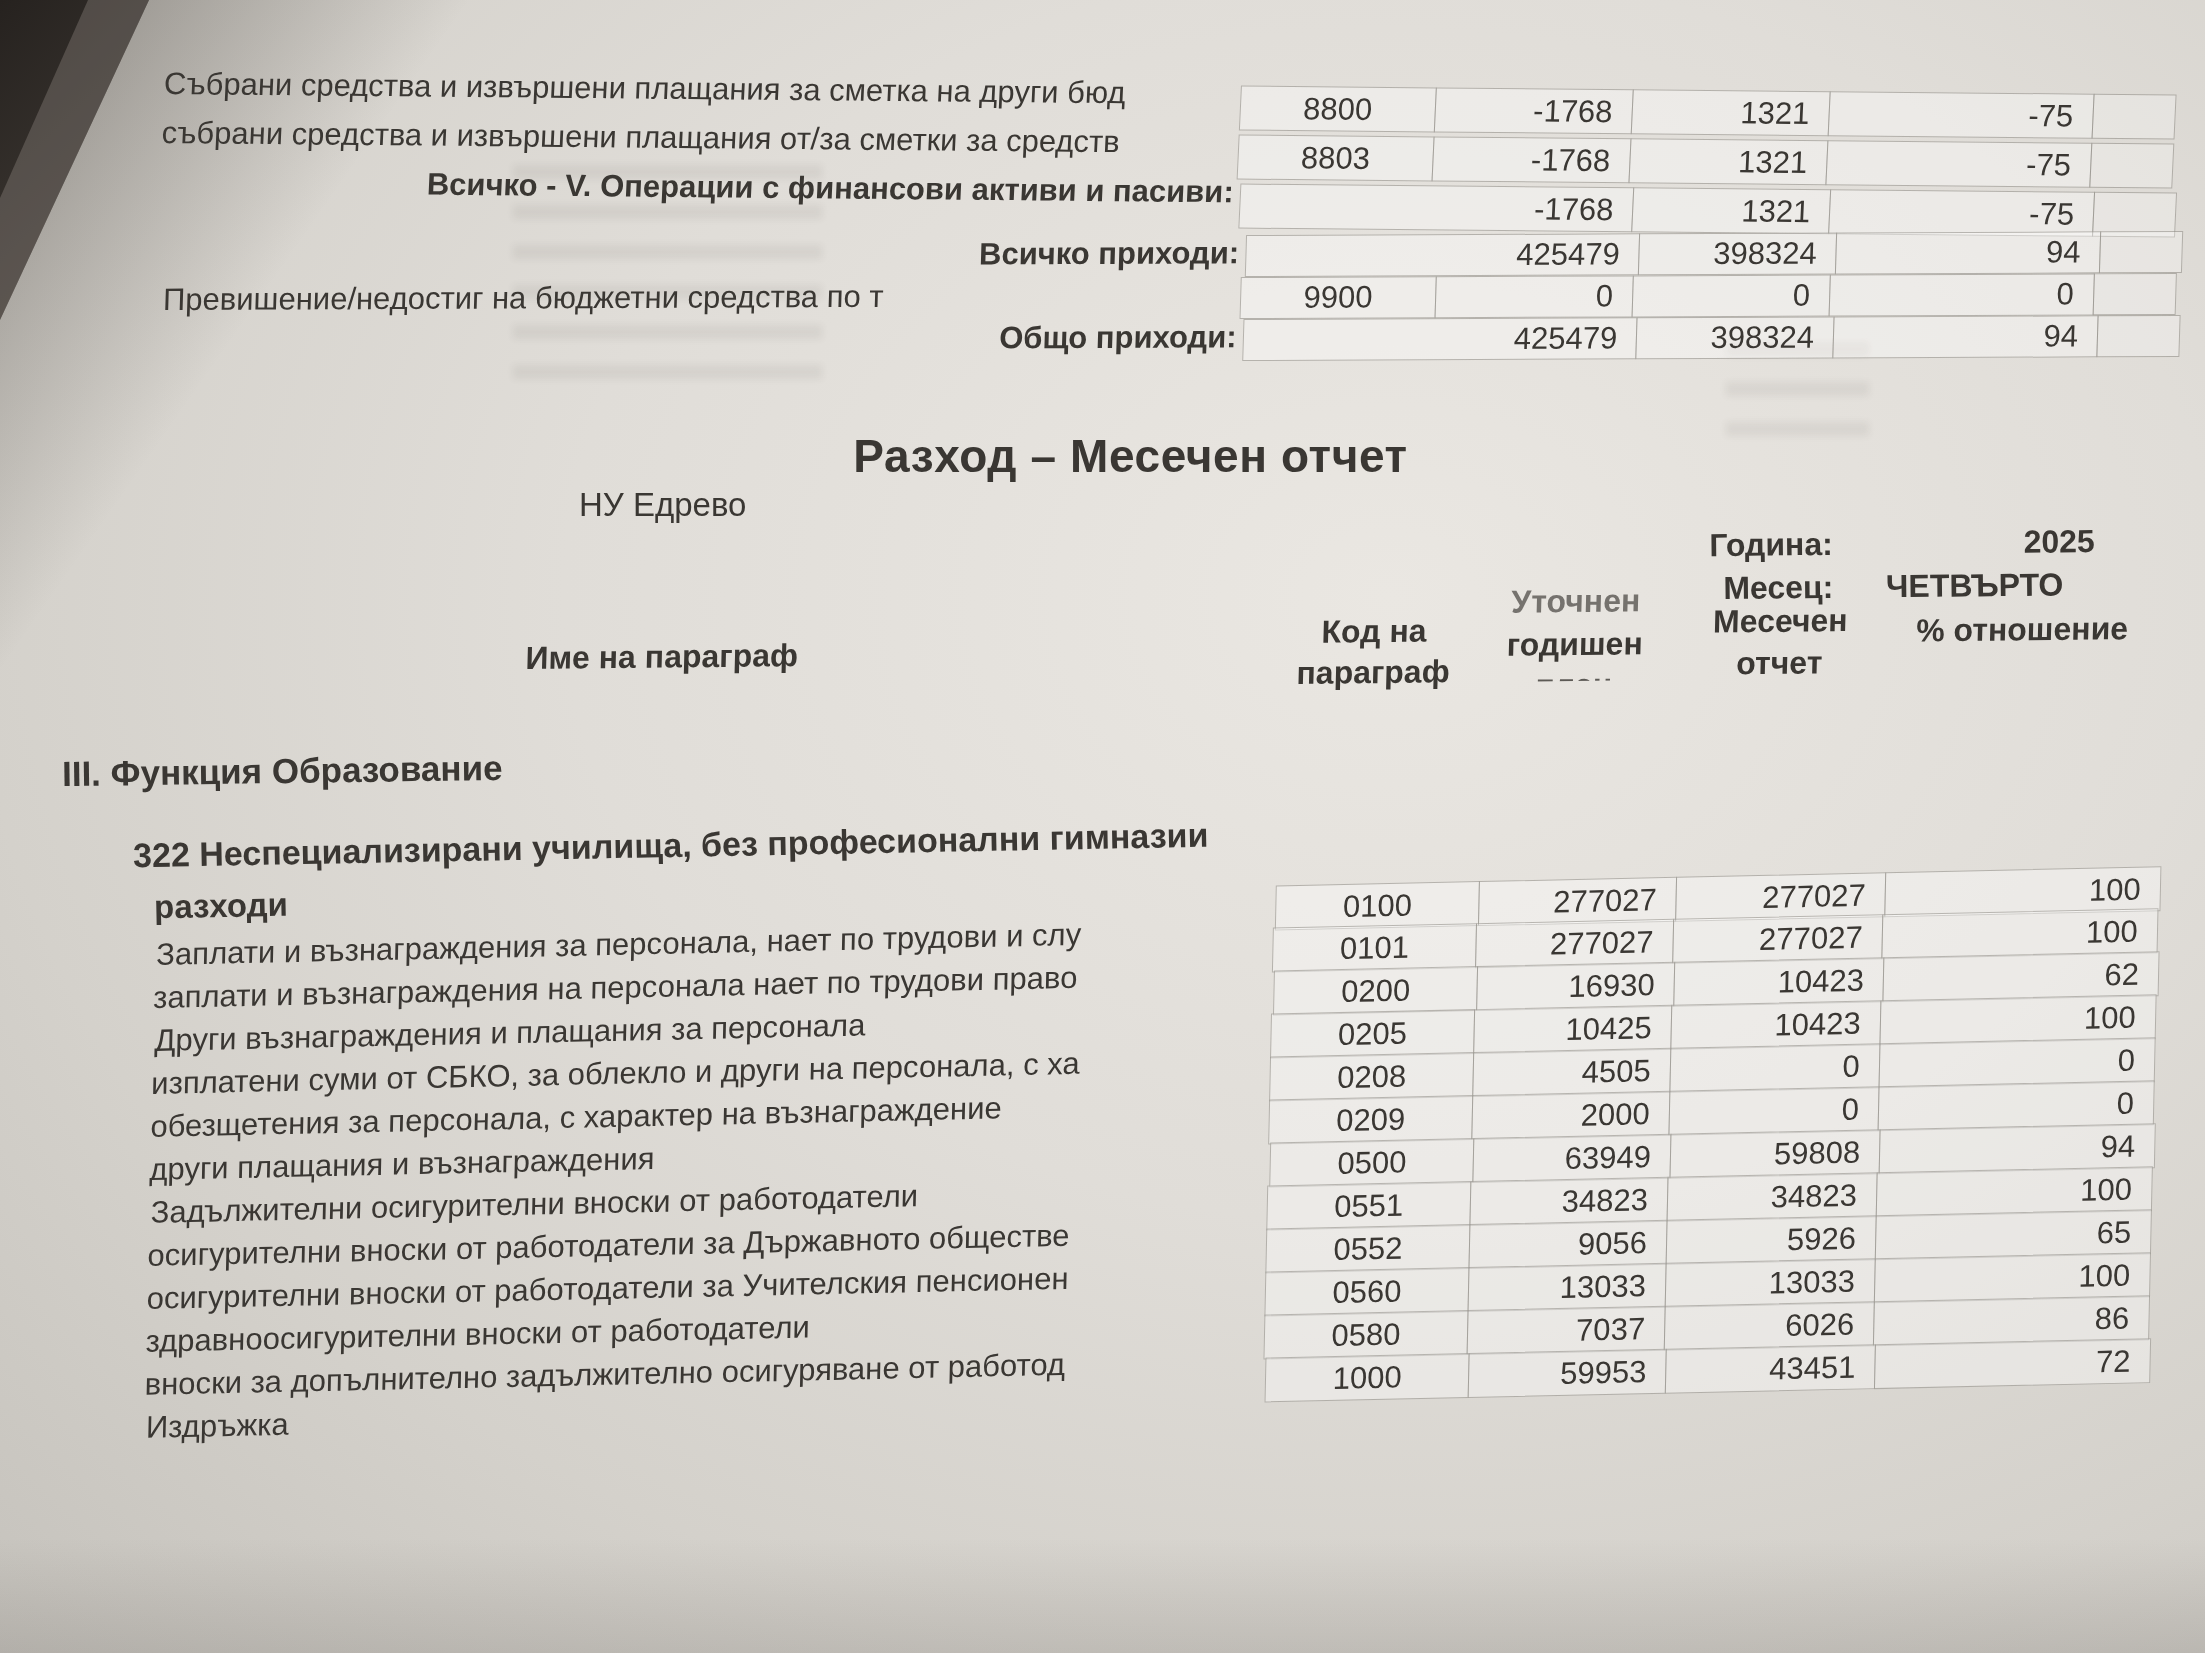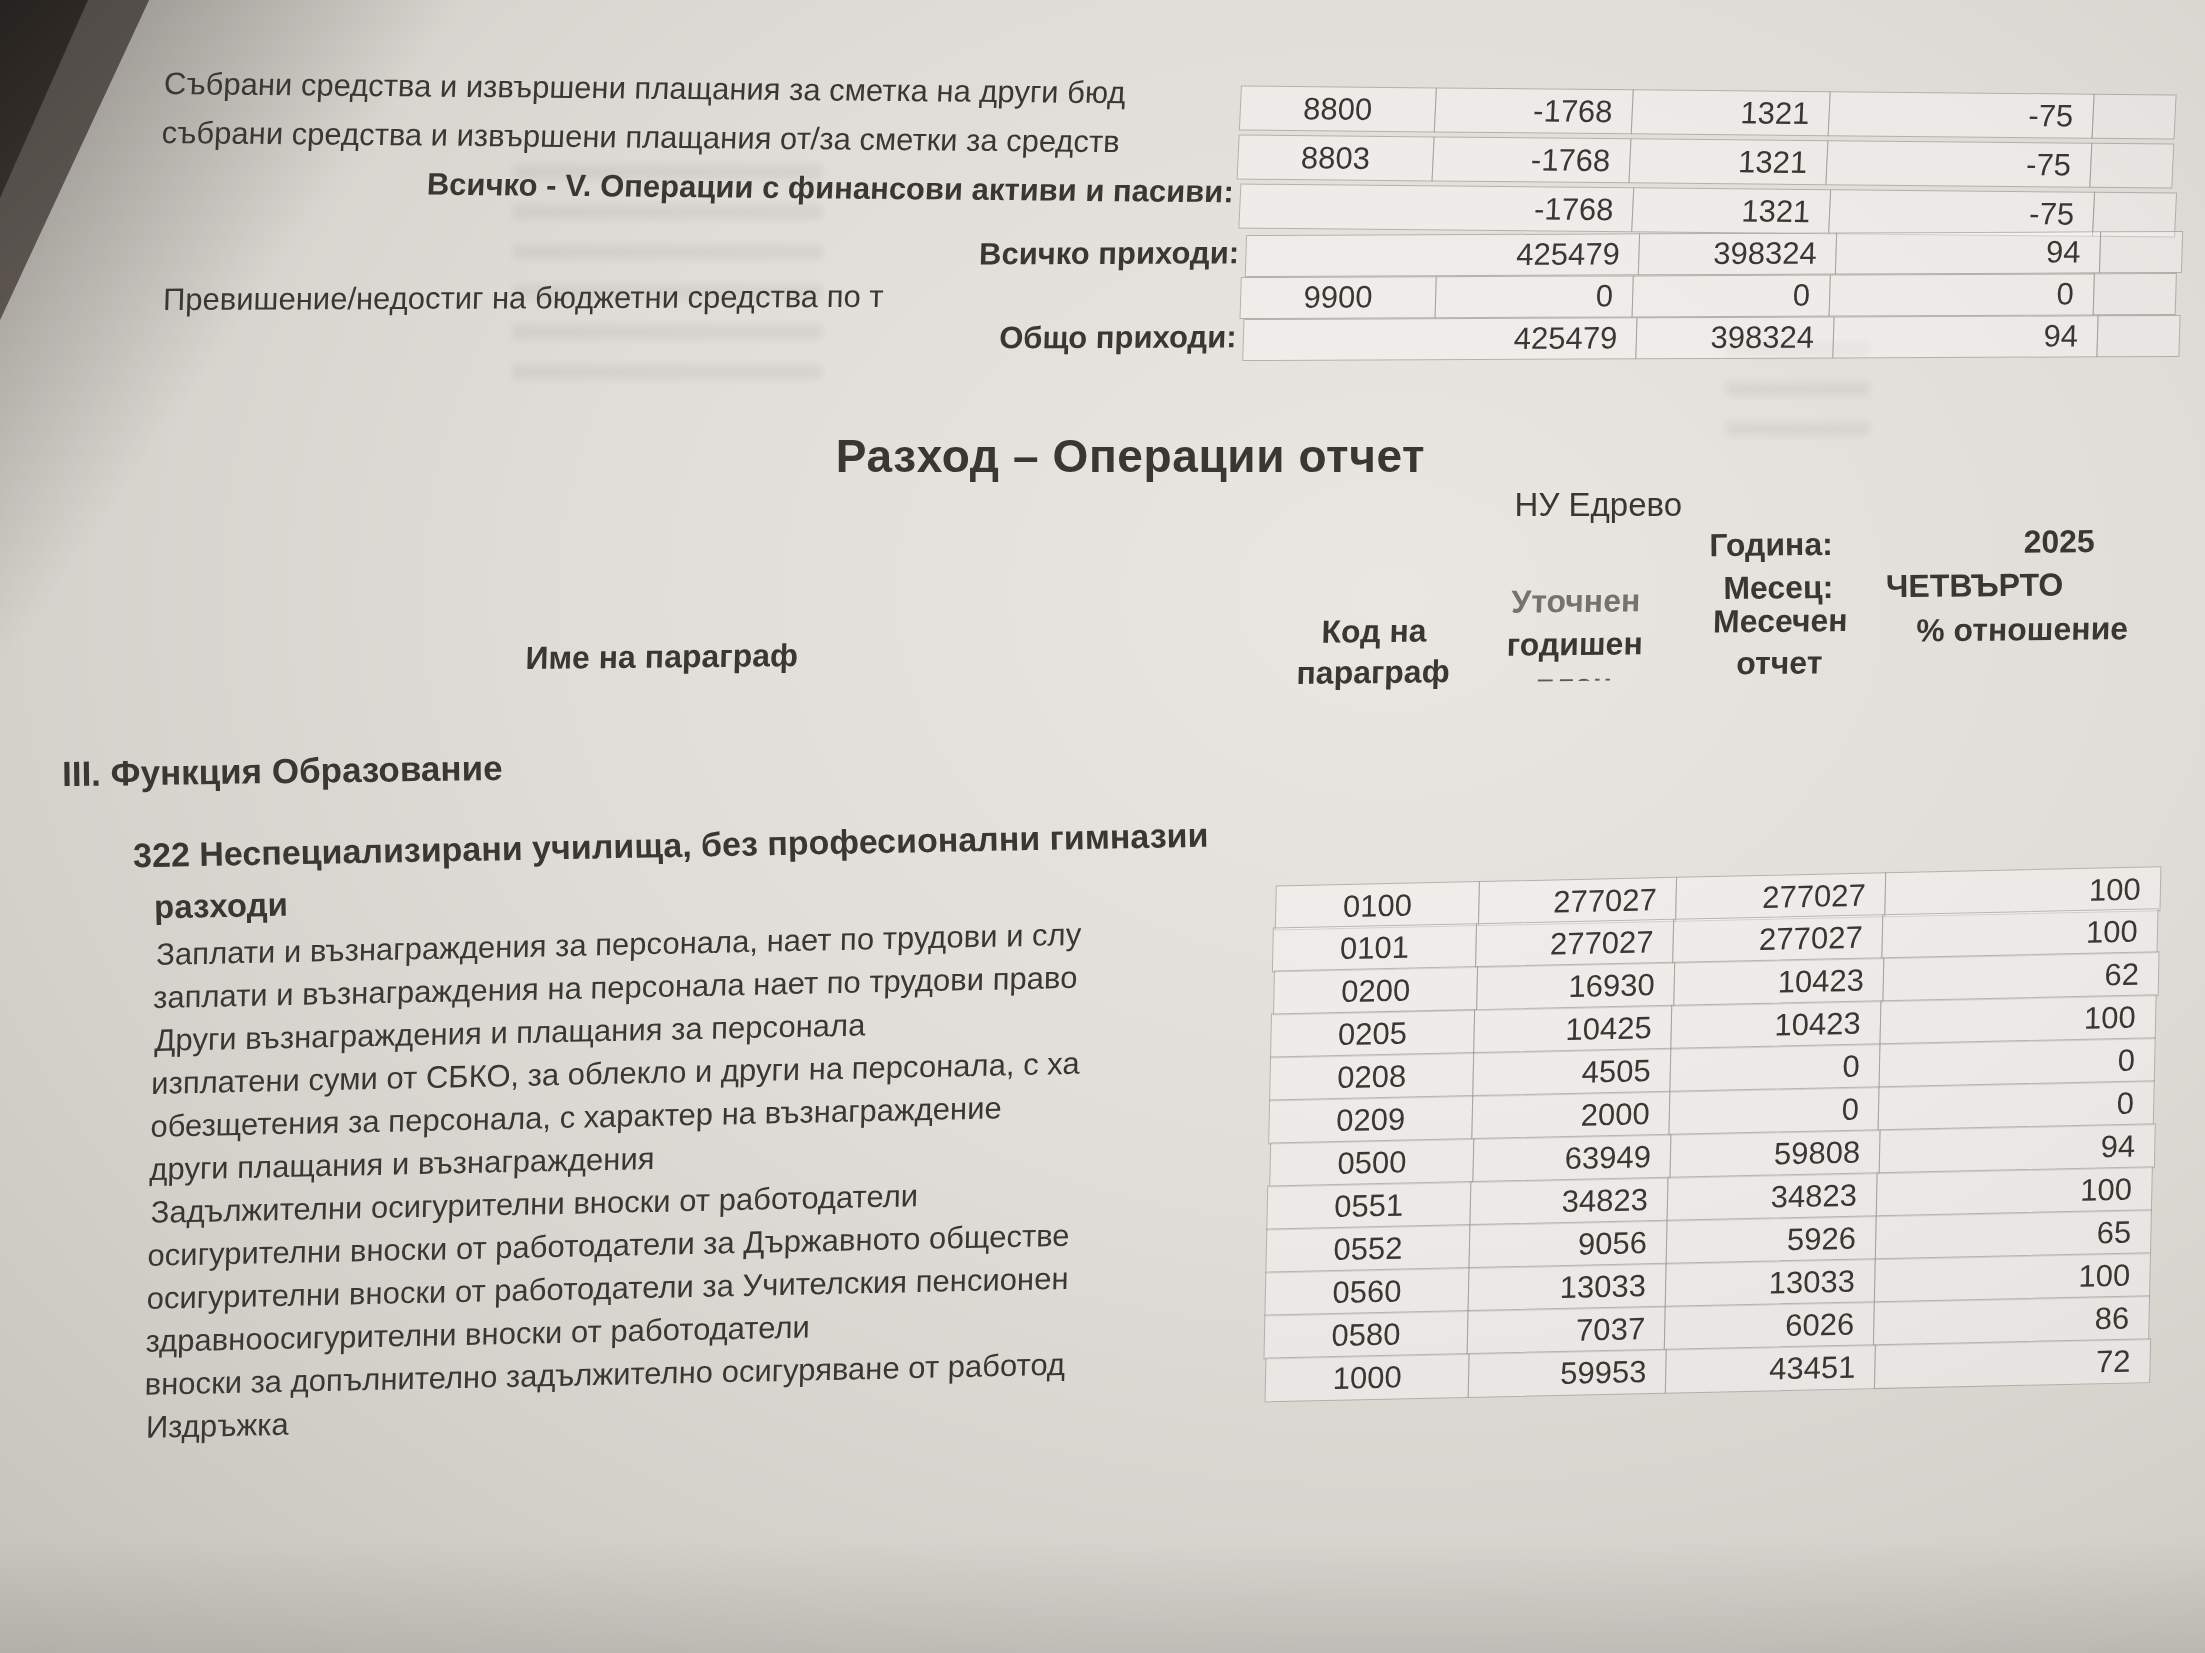--- a/index.html
+++ b/index.html
@@ -39,21 +39,21 @@
   .w-wide{width:394px;}
   
   .sum-block{left:165px;top:237px;width:2018px;transform:skewX(-2deg) rotate(-.25deg);transform-origin:0 0;}
   .sum-block .trow{height:42px;}
   .sum-block .lbl{width:1078px;line-height:42px;}
   .sum-block .nums{display:flex;transform:translateY(2.8px);}
   .sum-block .cell{line-height:40px;}
   .lbl-r{text-align:right;padding-right:7.7px;}
   
   .title{left:579px;top:429px;width:1103px;text-align:center;font-size:46px;font-weight:bold;letter-spacing:0.6px;}
-  .subtitle{left:579px;top:486px;width:1103px;text-align:right;font-size:33px;}
+  .subtitle{left:579px;top:486px;width:1103px;text-align:left;font-size:33px;}
   
   .meta{left:1544px;top:523px;width:551px;transform:rotate(-.6deg);font-size:32px;font-weight:bold;}
   .meta .mrow{display:flex;height:43px;line-height:43px;}
   .meta .mlab{width:289px;text-align:right;}
   .meta .mval{flex:1;text-align:right;}
   .meta .mval2{flex:1;text-align:right;padding-right:32px;}
   
   .cols{left:527px;top:593px;width:1643px;font-weight:bold;font-size:32px;
         transform:skewX(-2deg) rotate(-.6deg);transform-origin:0 0;}
   .cols div{position:absolute;white-space:nowrap;}
@@ -148,21 +148,21 @@
         <div class="lbl lbl-r b">Общо  приходи:</div>
         <div class="nums">
           <div class="cell w-wide">425479</div>
           <div class="cell w-rep">398324</div>
           <div class="cell w-pct">94</div>
           <div class="cell tail w-tail"></div>
         </div>
       </div>
     </div>
 
-    <div class="blk title">Разход – Операции отчет</div>
+    <div class="blk title">Разход – Месечен отчет</div>
     <div class="blk subtitle">НУ Едрево</div>
 
     <div class="blk meta">
       <div class="mrow">
         <div class="mlab">Година:</div>
         <div class="mval">2025</div>
       </div>
       <div class="mrow">
         <div class="mlab">Месец:</div>
         <div class="mval2">ЧЕТВЪРТО</div>

